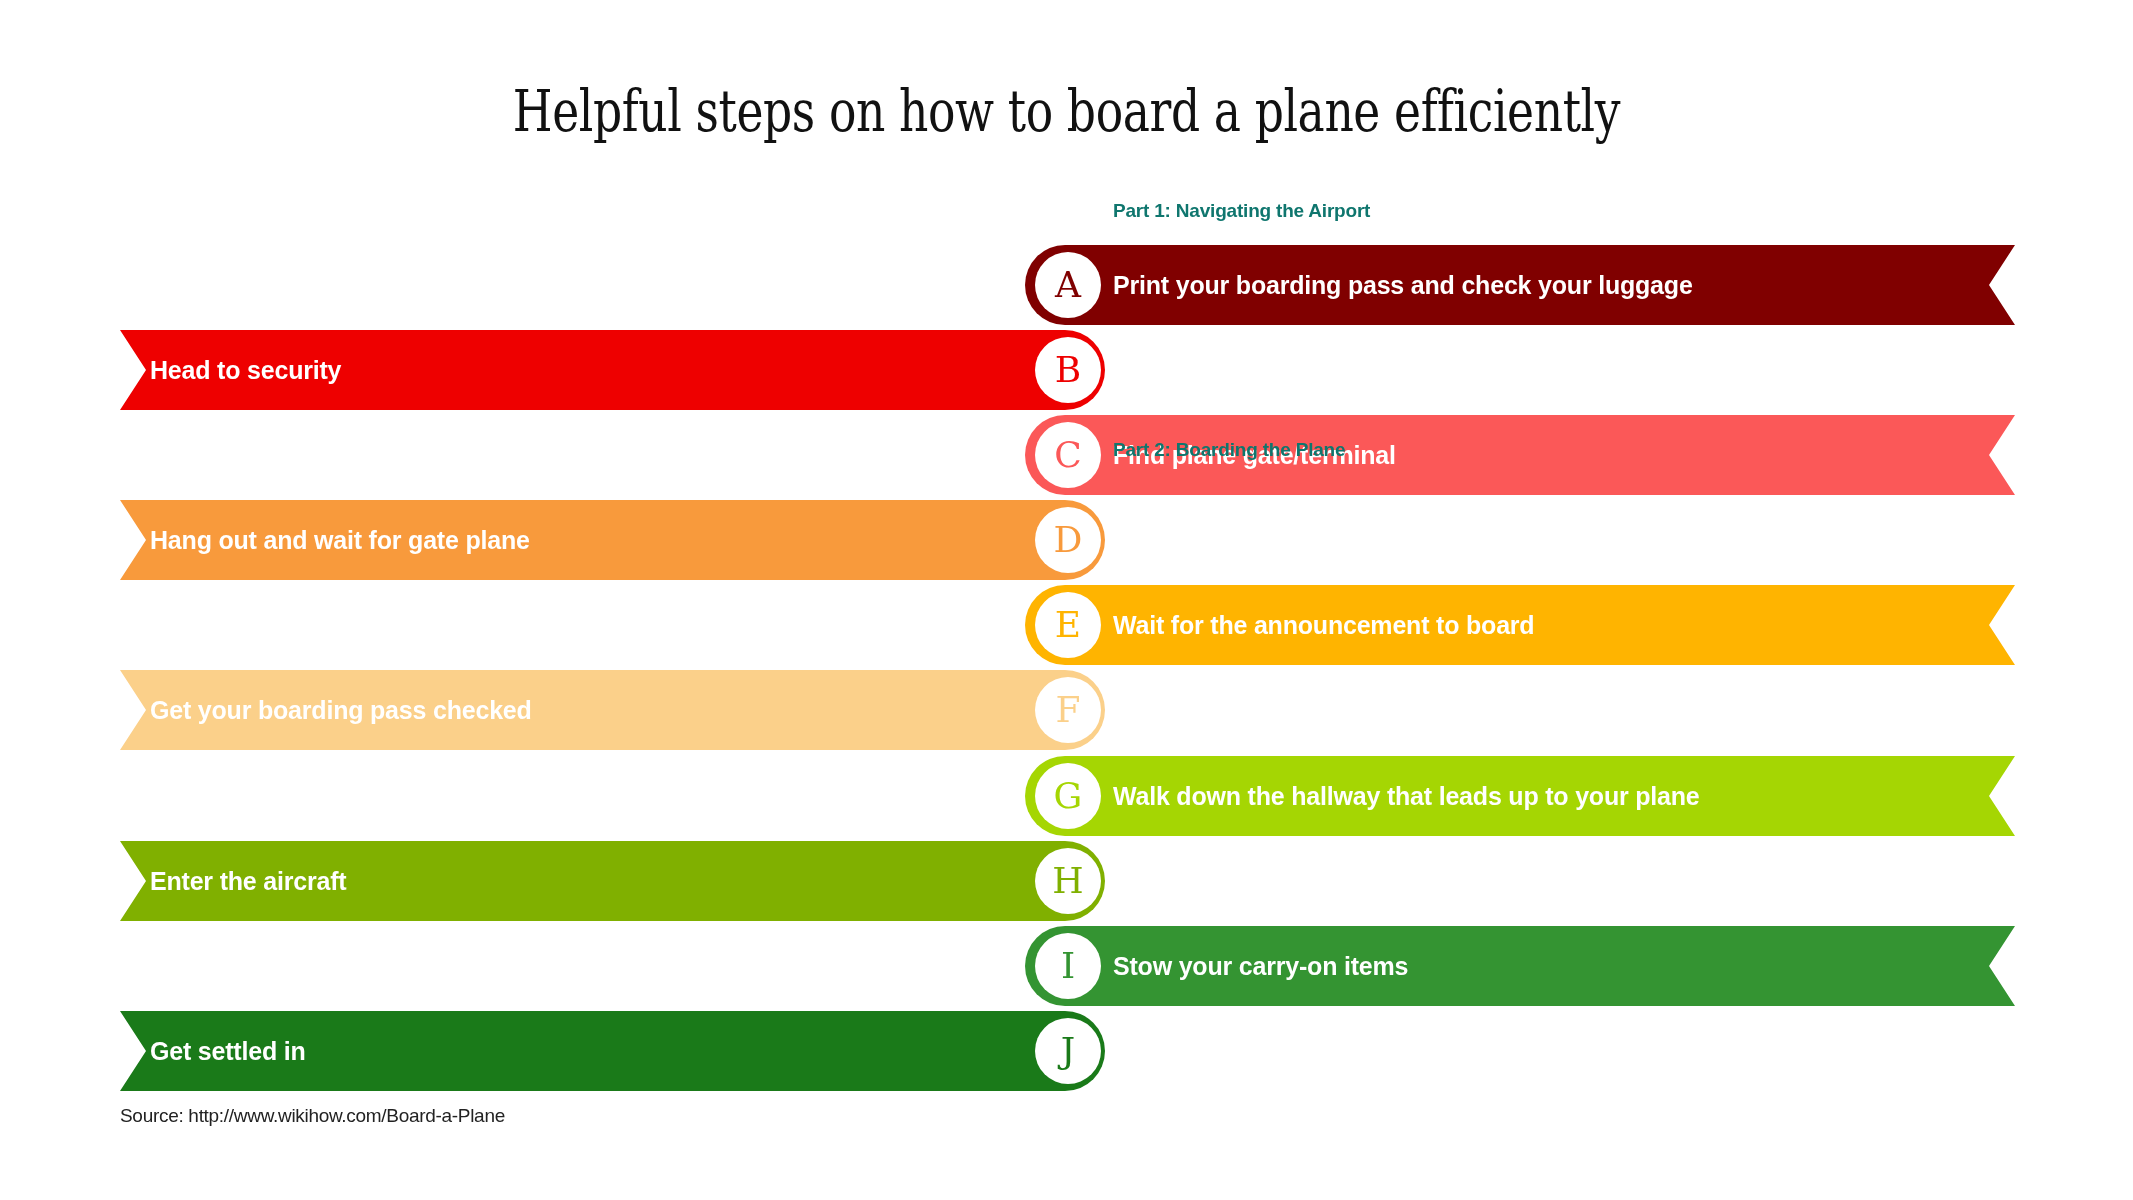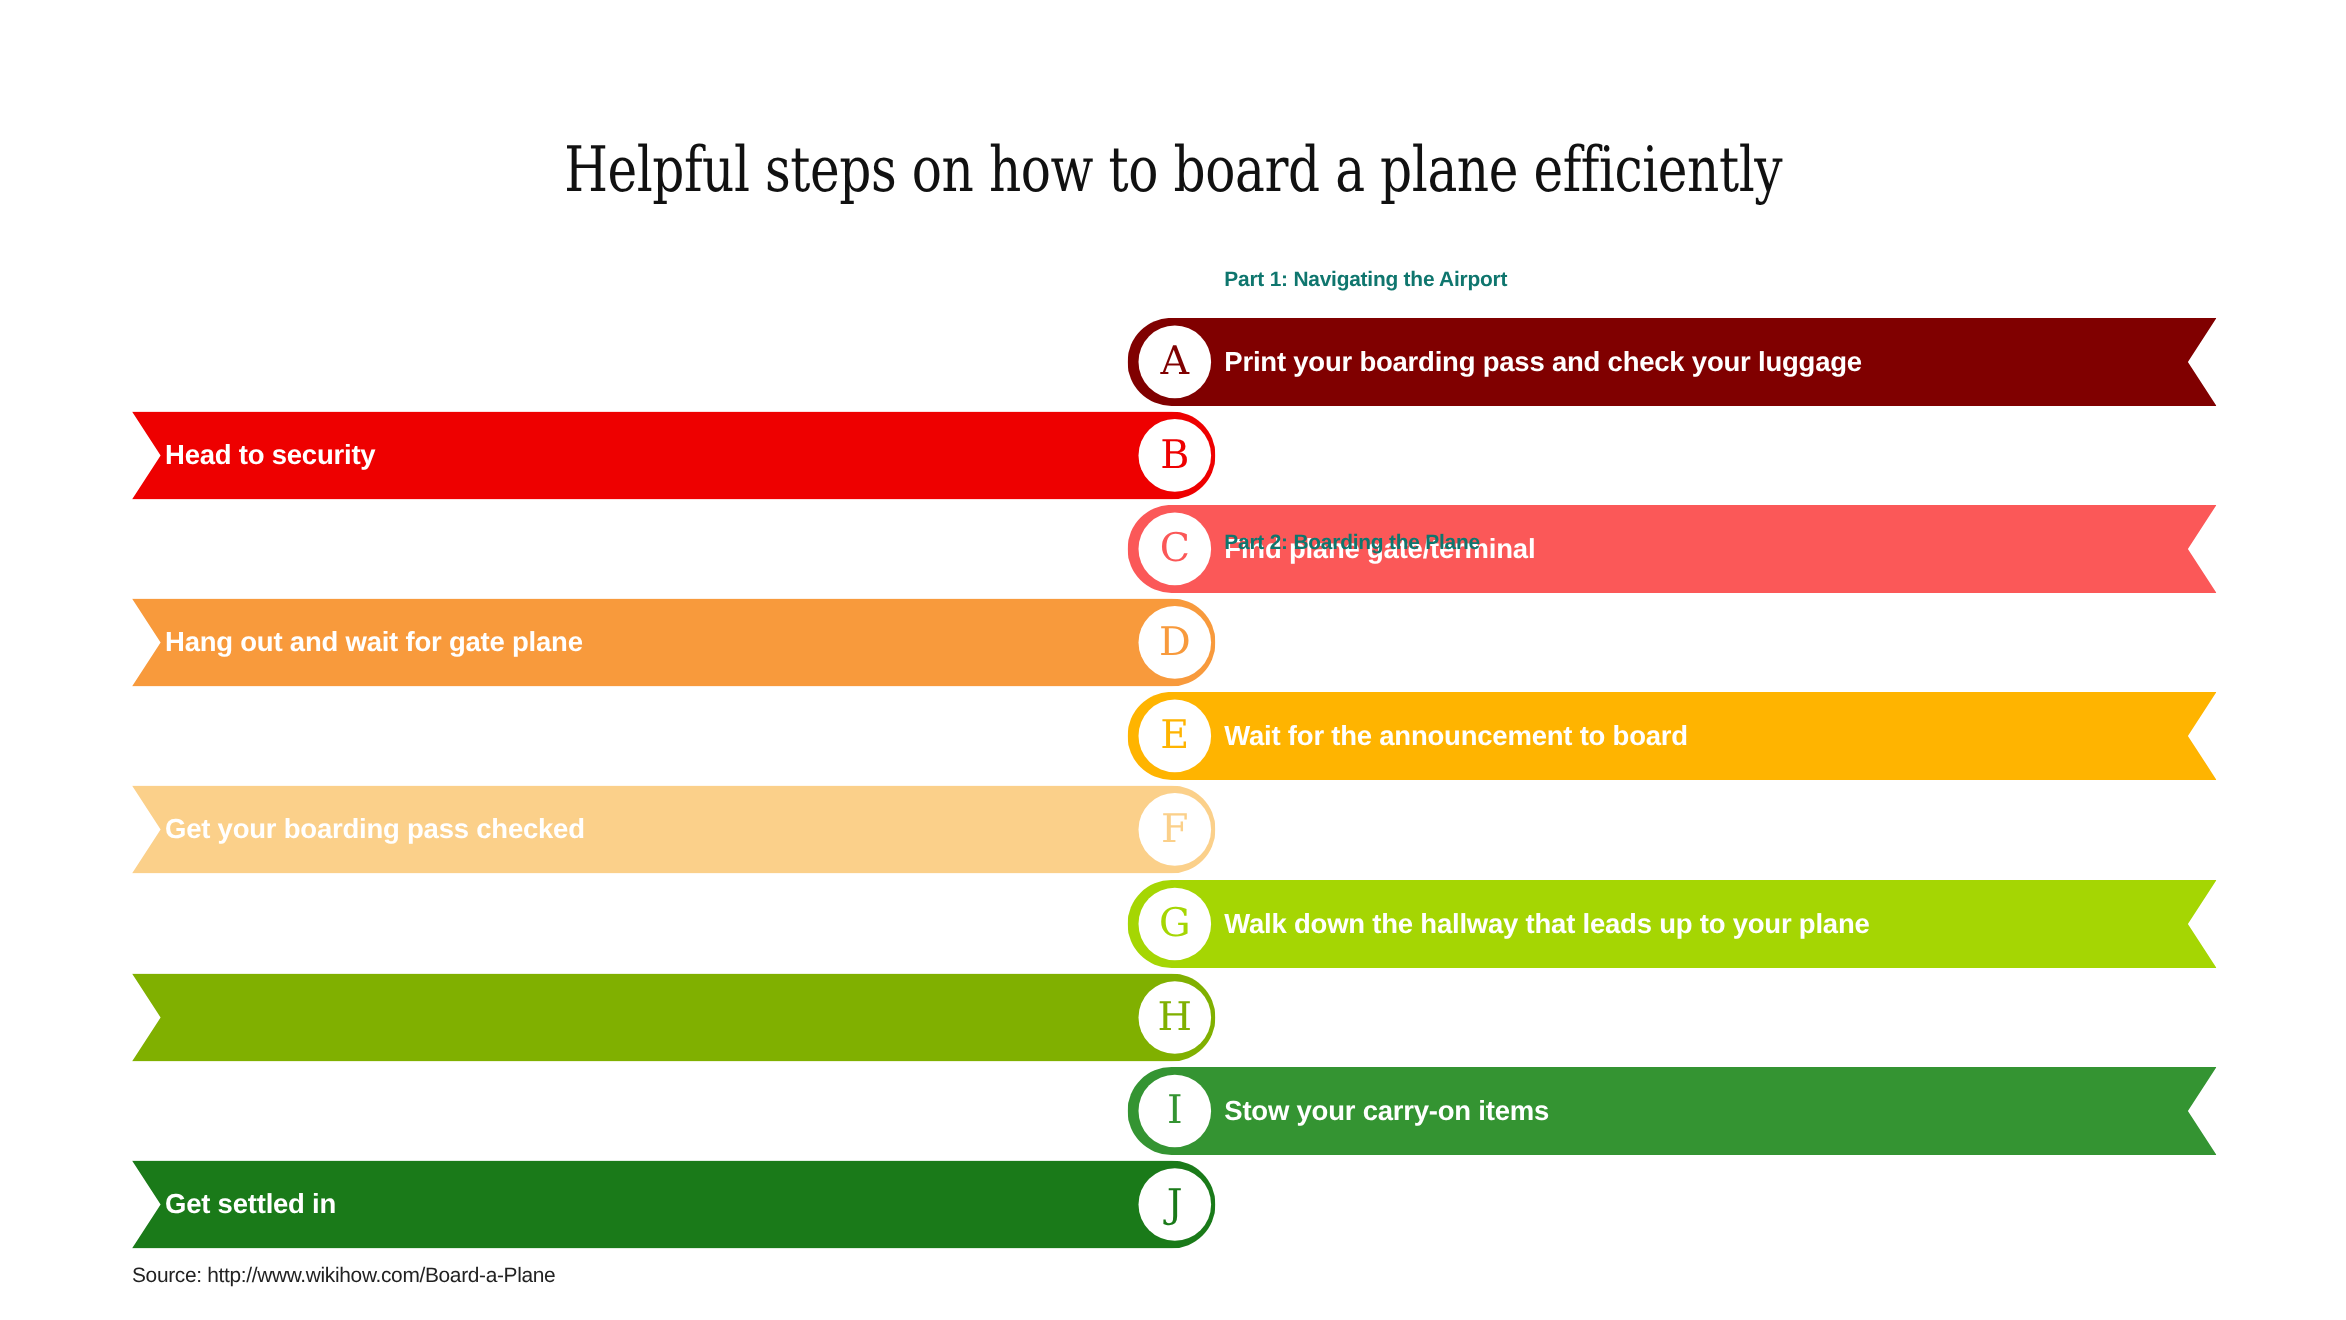--- a/index.html
+++ b/index.html
@@ -33,21 +33,20 @@
     white-space: nowrap;
   }
 
   
   #chart {
     position: absolute;
     left: 0;
     top: 0;
     width: 2133px;
     height: 876px;
-    margin-top: 44px;
   }
 
   .band-row {
     position: absolute;
     left: 0;
     width: 2133px;
     height: 80px;
   }
 
   
@@ -176,20 +175,21 @@
         <div class="band-label left">Get your boarding pass checked</div>
       </div>
       <div class="band-row" style="top: 756px;">
         <div class="ribbon right" style="background: rgb(165, 214, 3);"></div>
         <div class="badge right" style="color: rgb(165, 214, 3);">G</div>
         <div class="band-label right">Walk down the hallway that leads up to your plane</div>
       </div>
       <div class="band-row" style="top: 841px;">
         <div class="ribbon left" style="background: rgb(128, 176, 0);"></div>
         <div class="badge left" style="color: rgb(128, 176, 0);">H</div>
+        <div class="band-label left">Enter the aircraft</div>
       </div>
       <div class="band-row" style="top: 926px;">
         <div class="ribbon right" style="background: rgb(52, 148, 50);"></div>
         <div class="badge right" style="color: rgb(52, 148, 50);">I</div>
         <div class="band-label right">Stow your carry-on items</div>
       </div>
       <div class="band-row" style="top: 1011px;">
         <div class="ribbon left" style="background: rgb(26, 122, 25);"></div>
         <div class="badge left" style="color: rgb(26, 122, 25);">J</div>
         <div class="band-label left">Get settled in</div>

